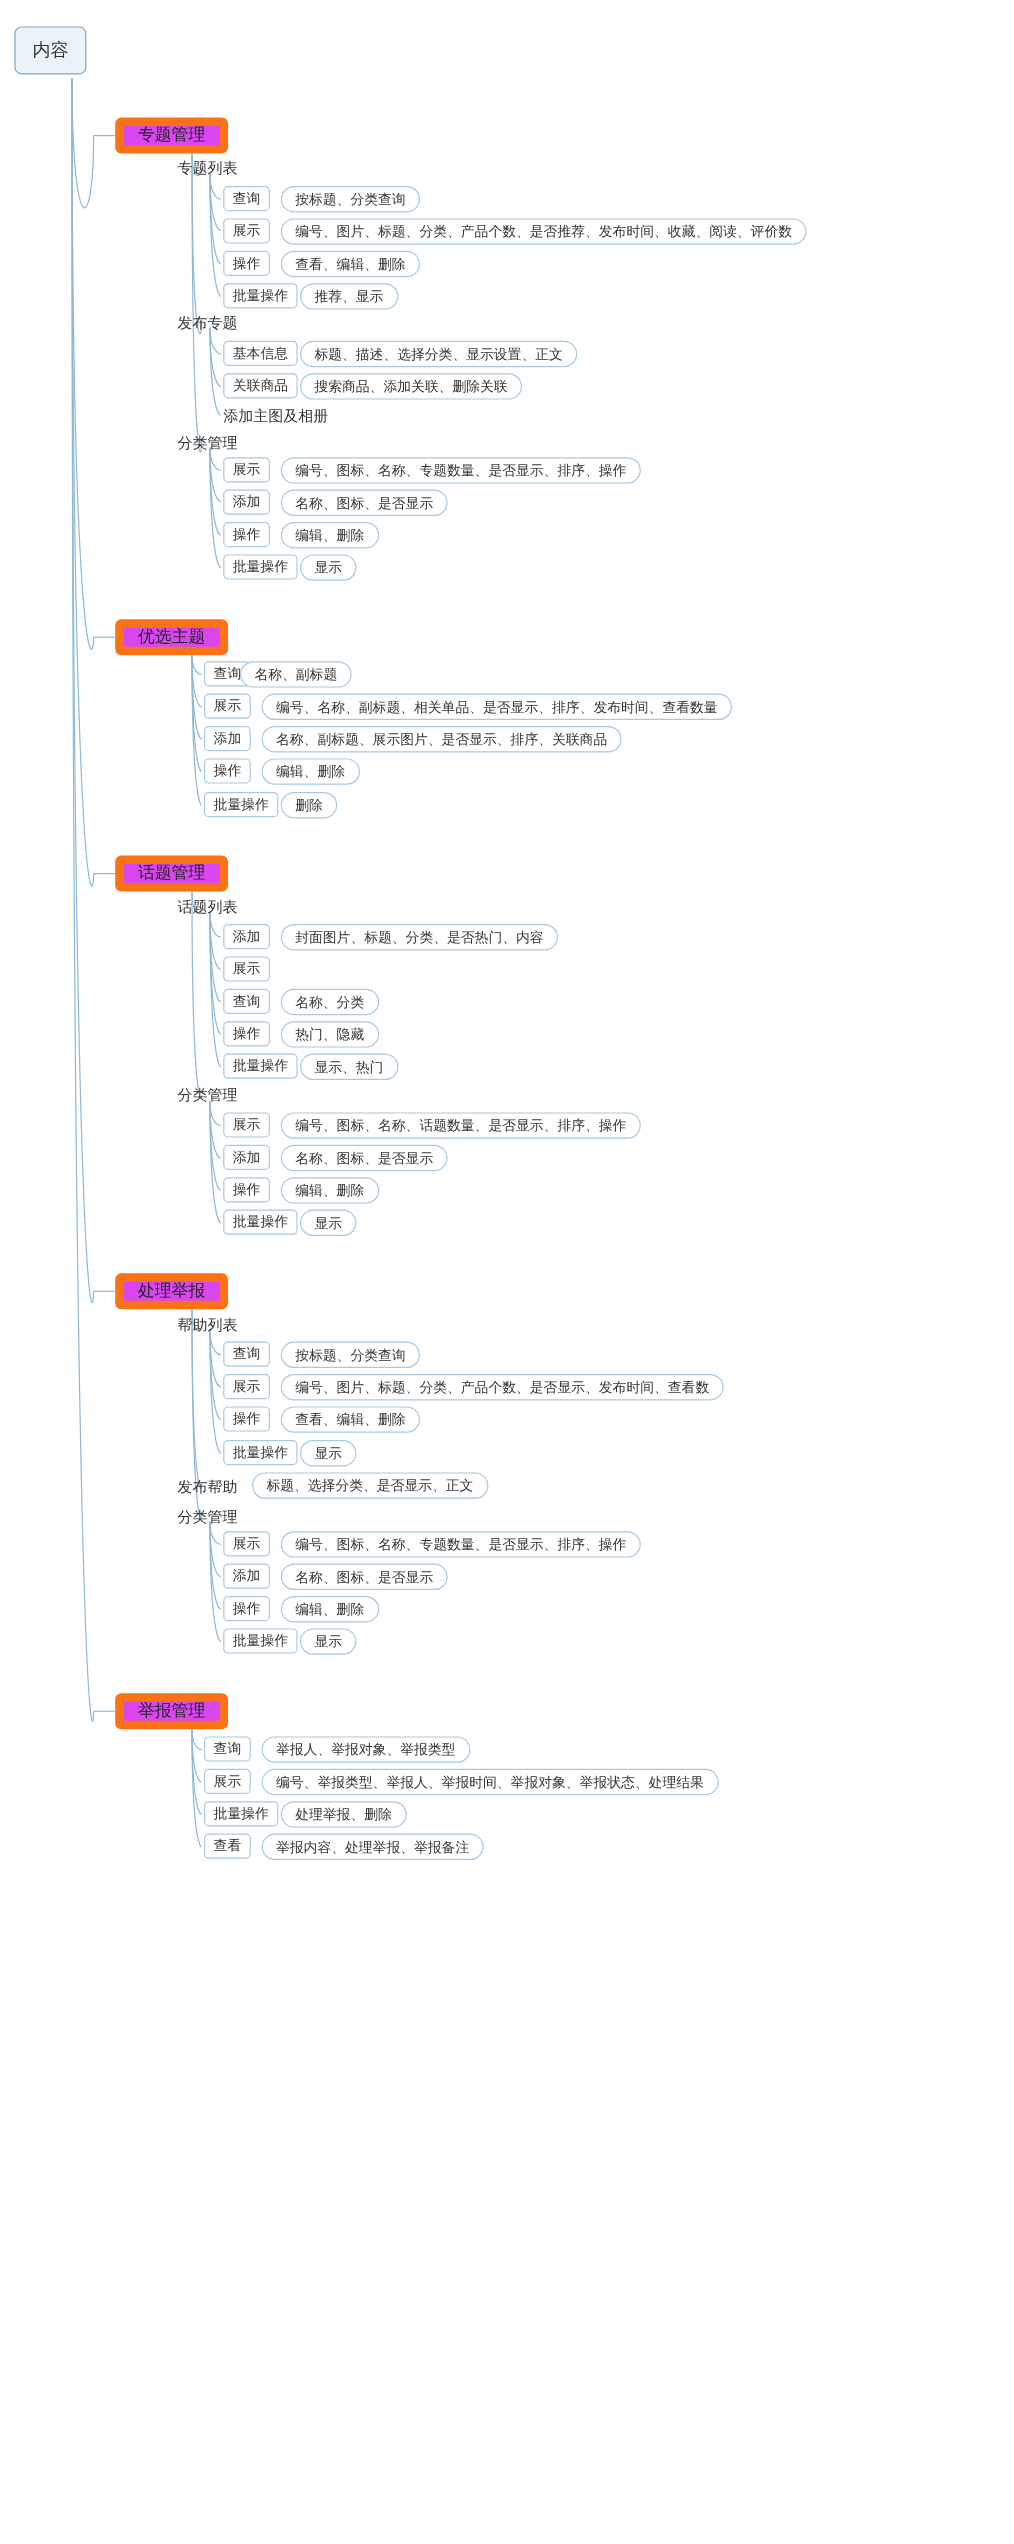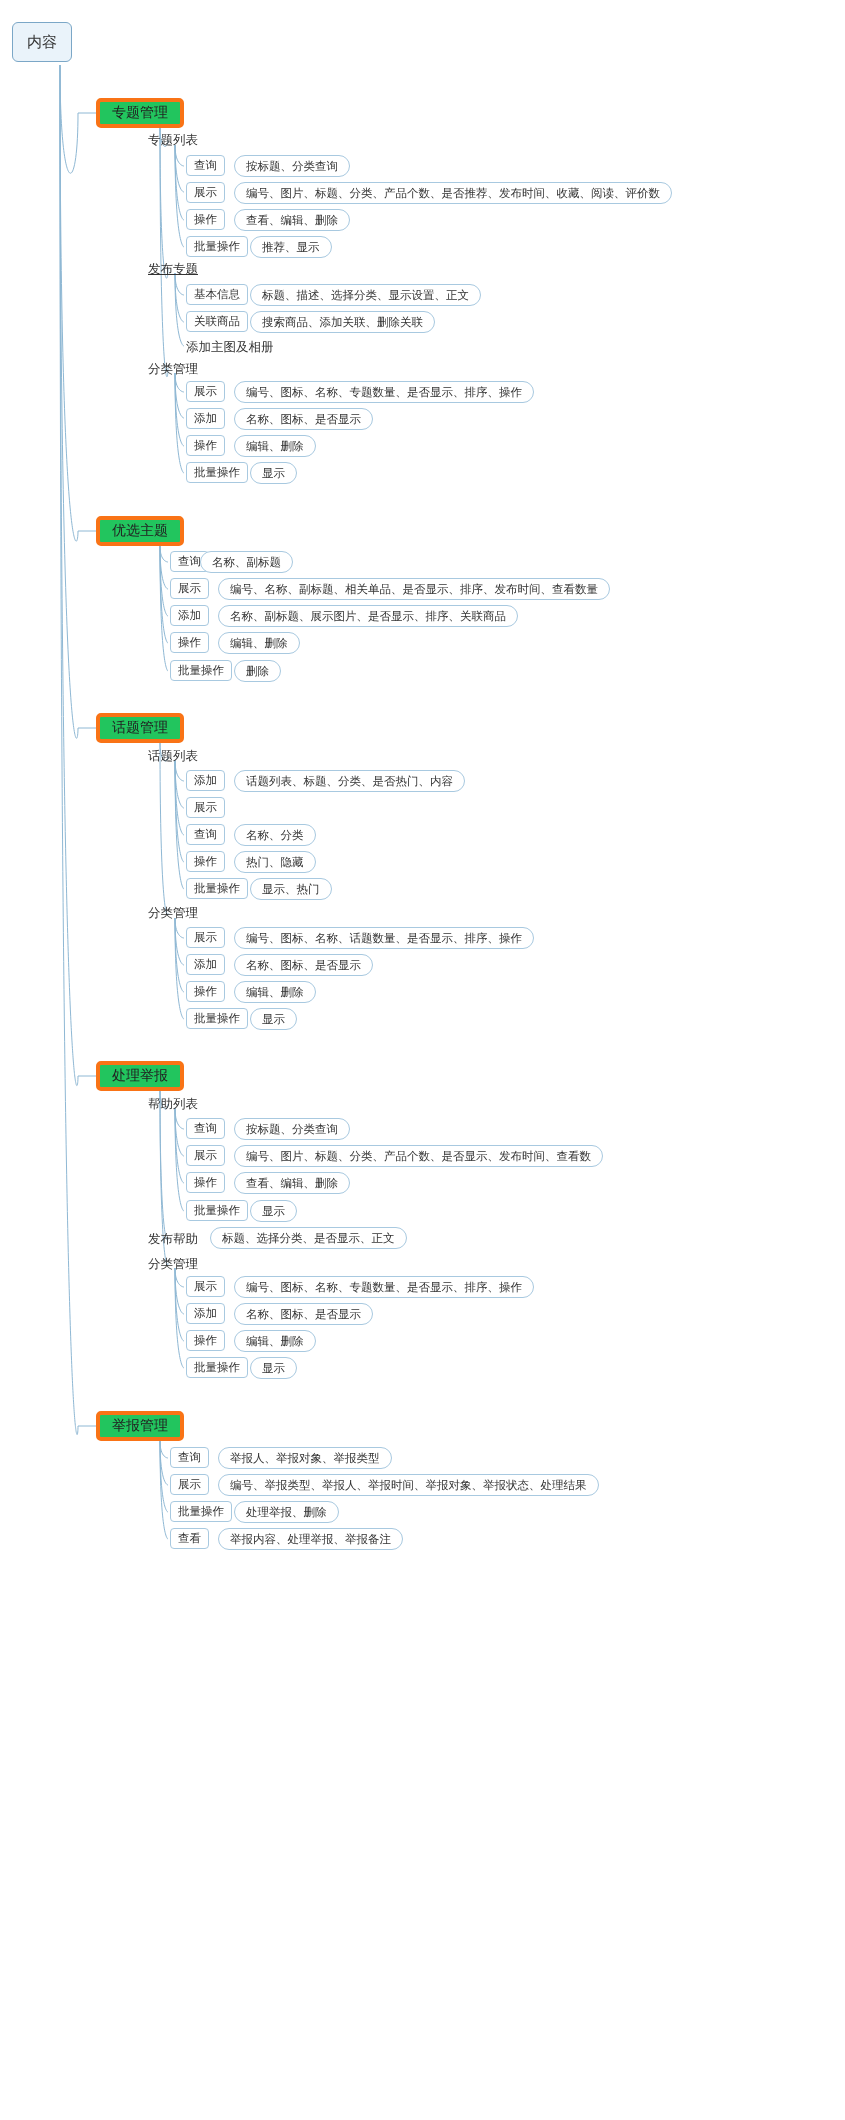--- a/index.html
+++ b/index.html
@@ -9,21 +9,21 @@
 
   .node{position:absolute;box-sizing:border-box;white-space:nowrap;display:flex;align-items:center;justify-content:center;}
 
   
   .n-root{
     border:1px solid #7ba7c7;border-radius:6px;background:#eaf3fa;
     font-size:15px;color:#333;padding:0 14px;height:40px;
   }
   
   .n-cat{
-    border:4px solid #f97316;border-radius:5px;background:#22c55e;
+    border:7px solid #f97316;border-radius:5px;background:#d946ef;
     font-size:14px;color:#222;padding:0 12px;height:30px;
   }
   
   .n-sub{
     font-size:12.5px;color:#333;background:transparent;border:none;padding:0;height:18px;
     justify-content:flex-start;
   }
   
   .n-key{
     border:1px solid #a8c9e0;border-radius:4px;background:#ffffff;
@@ -116,21 +116,21 @@
   <div class="node n-sub" style="left:148px;top:131px;">专题列表</div>
   <div class="node n-key" style="left:186px;top:155px;">查询</div>
   <div class="node n-val" style="left:234px;top:155px;">按标题、分类查询</div>
   <div class="node n-key" style="left:186px;top:182px;">展示</div>
   <div class="node n-val" style="left:234px;top:182px;">编号、图片、标题、分类、产品个数、是否推荐、发布时间、收藏、阅读、评价数</div>
   <div class="node n-key" style="left:186px;top:209px;">操作</div>
   <div class="node n-val" style="left:234px;top:209px;">查看、编辑、删除</div>
   <div class="node n-key" style="left:186px;top:236px;">批量操作</div>
   <div class="node n-val" style="left:250px;top:236px;">推荐、显示</div>
 
-  <div class="node n-sub" style="left:148px;top:260px;text-decoration:underline;">发布专题</div>
+  <div class="node n-sub" style="left:148px;top:260px;">发布专题</div>
   <div class="node n-key" style="left:186px;top:284px;">基本信息</div>
   <div class="node n-val" style="left:250px;top:284px;">标题、描述、选择分类、显示设置、正文</div>
   <div class="node n-key" style="left:186px;top:311px;">关联商品</div>
   <div class="node n-val" style="left:250px;top:311px;">搜索商品、添加关联、删除关联</div>
   <div class="node n-sub" style="left:186px;top:338px;">添加主图及相册</div>
 
   <div class="node n-sub" style="left:148px;top:360px;">分类管理</div>
   <div class="node n-key" style="left:186px;top:381px;">展示</div>
   <div class="node n-val" style="left:234px;top:381px;">编号、图标、名称、专题数量、是否显示、排序、操作</div>
   <div class="node n-key" style="left:186px;top:408px;">添加</div>
@@ -149,21 +149,21 @@
   <div class="node n-val" style="left:218px;top:605px;">名称、副标题、展示图片、是否显示、排序、关联商品</div>
   <div class="node n-key" style="left:170px;top:632px;">操作</div>
   <div class="node n-val" style="left:218px;top:632px;">编辑、删除</div>
   <div class="node n-key" style="left:170px;top:660px;">批量操作</div>
   <div class="node n-val" style="left:234px;top:660px;text-align:right;">删除</div>
 
   <div class="node n-cat" style="left:96px;top:713px;">话题管理</div>
 
   <div class="node n-sub" style="left:148px;top:747px;">话题列表</div>
   <div class="node n-key" style="left:186px;top:770px;">添加</div>
-  <div class="node n-val" style="left:234px;top:770px;">话题列表、标题、分类、是否热门、内容</div>
+  <div class="node n-val" style="left:234px;top:770px;">封面图片、标题、分类、是否热门、内容</div>
   <div class="node n-key" style="left:186px;top:797px;">展示</div>
   <div class="node n-key" style="left:186px;top:824px;">查询</div>
   <div class="node n-val" style="left:234px;top:824px;">名称、分类</div>
   <div class="node n-key" style="left:186px;top:851px;">操作</div>
   <div class="node n-val" style="left:234px;top:851px;">热门、隐藏</div>
   <div class="node n-key" style="left:186px;top:878px;">批量操作</div>
   <div class="node n-val" style="left:250px;top:878px;">显示、热门</div>
 
   <div class="node n-sub" style="left:148px;top:904px;">分类管理</div>
   <div class="node n-key" style="left:186px;top:927px;">展示</div>

